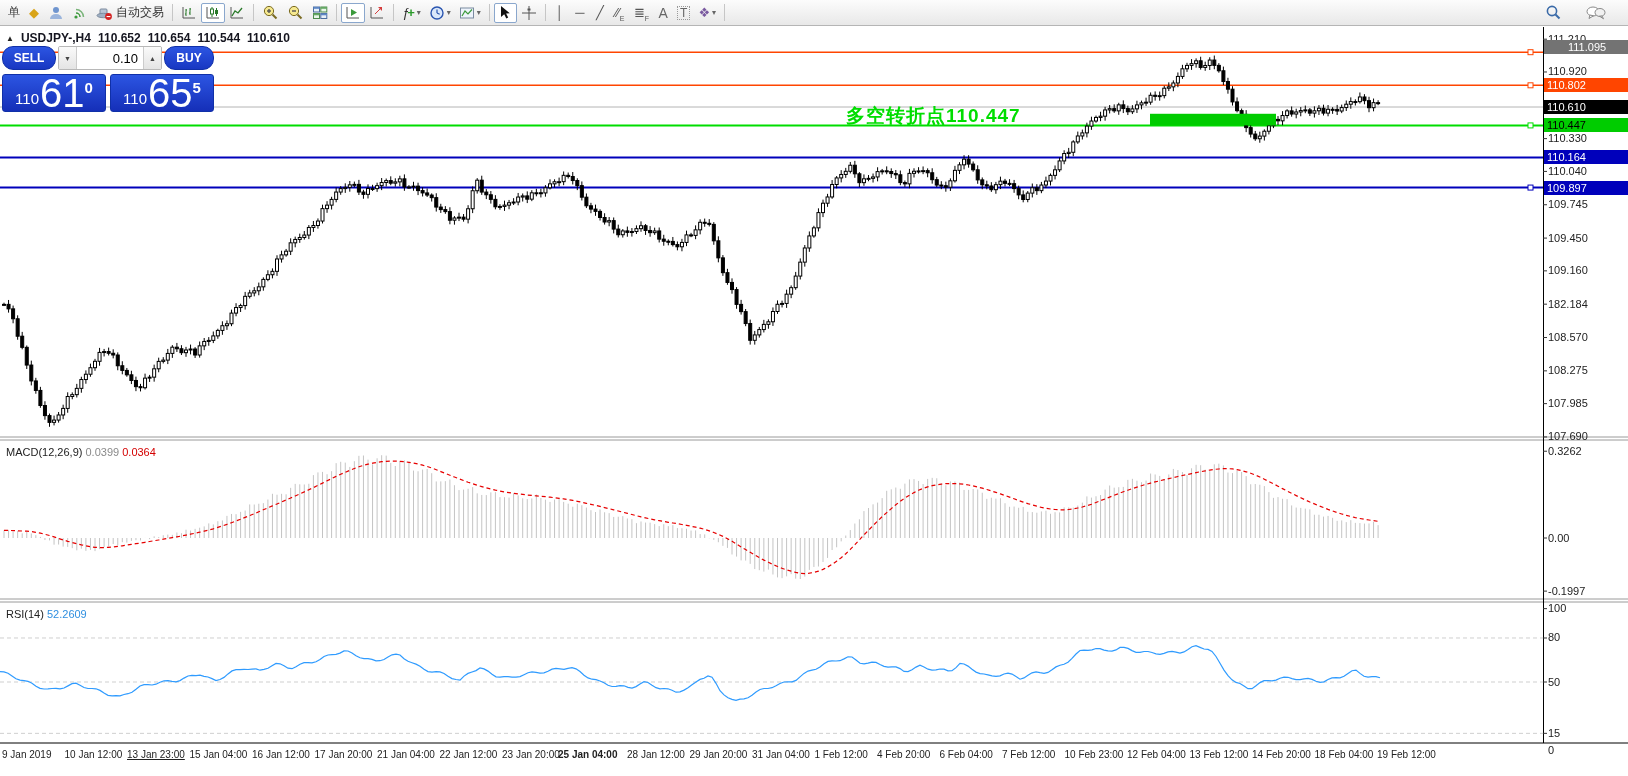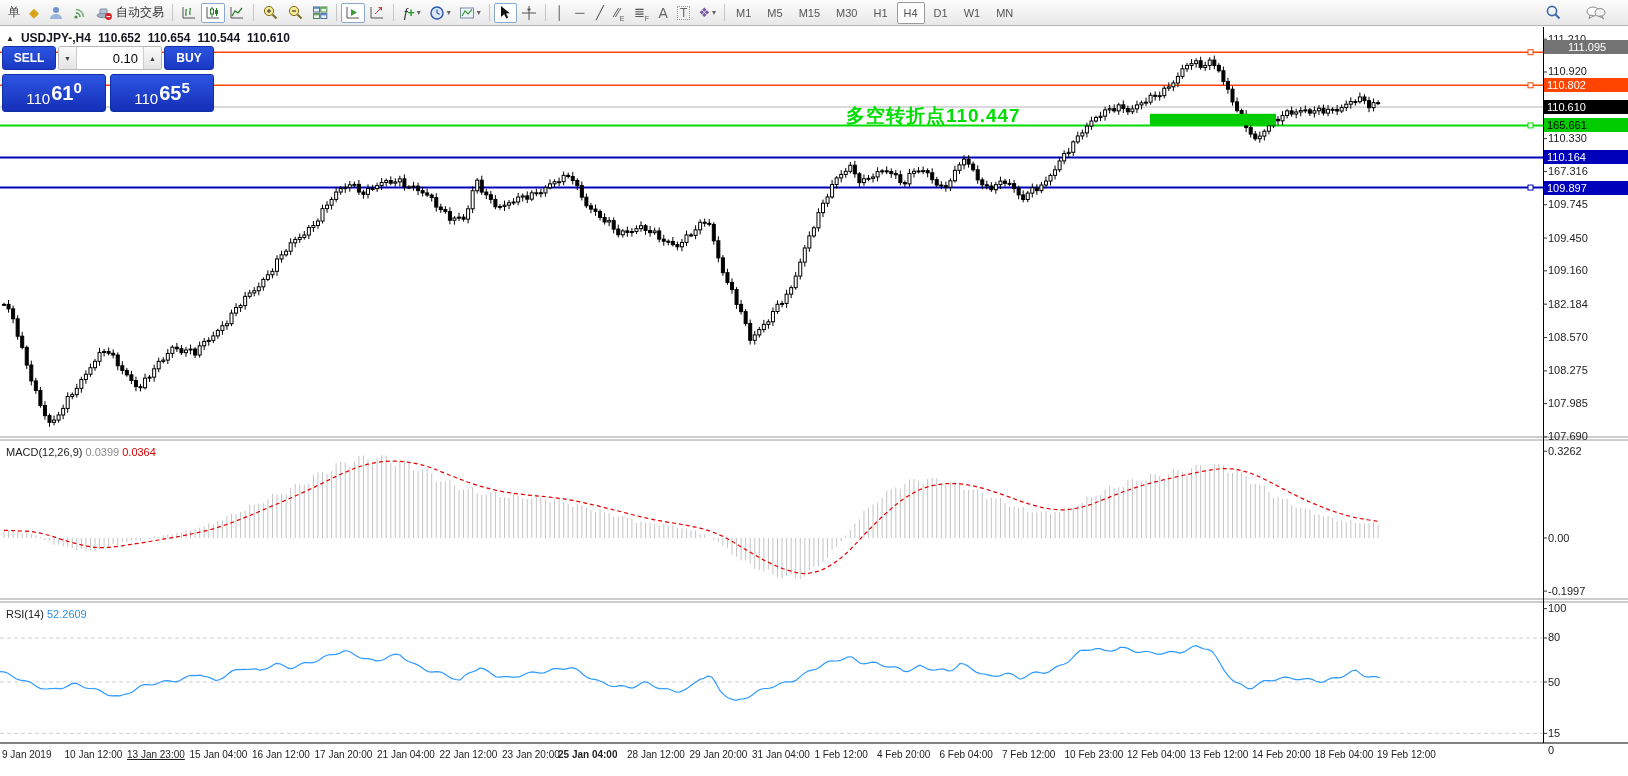--- a/index.html
+++ b/index.html
@@ -16,31 +16,31 @@
   .toolbar-right{margin-left:auto;display:flex;gap:16px;padding-right:14px}
   
   .chart-area{position:absolute;top:27px;left:0;width:1628px;height:749px;background:#fff}
   #cv{position:absolute;top:0;left:0;z-index:2}
   .chart-header{position:absolute;top:4px;left:6px;z-index:6;display:flex;gap:7px;align-items:center;font-size:12px;font-weight:bold;color:#15151f}
   .chart-header .arrow{font-size:8px;color:#222}
   .annotation{position:absolute;top:76px;left:846px;z-index:5;font-size:19px;font-weight:bold;color:#00dd00;letter-spacing:1px;white-space:nowrap}
   
   .trade-panel{position:absolute;top:19px;left:2px;width:212px;z-index:7}
   .tp-row1{display:flex;height:24px;gap:2px}
-  .tp-btn{color:#fff;font-size:12px;font-weight:bold;display:flex;align-items:center;justify-content:center;background:linear-gradient(#2c55e2,#1837c2);border:1px solid #1030a8;border-radius:3px;cursor:pointer}
+  .tp-btn{color:#fff;font-size:12px;font-weight:bold;display:flex;align-items:center;justify-content:center;background:linear-gradient(#2c55e2,#1837c2);border:1px solid #1030a8;border-radius:11px;cursor:pointer}
   .sell-btn{width:52px}
   .buy-btn{width:48px}
   .vol-ctrl{flex:1;display:flex;border:1px solid #b8b8b8;background:#fff;border-radius:2px;overflow:hidden}
   .spin{width:17px;background:linear-gradient(#fafafa,#e4e4e4);border:0;font-size:7px;color:#444;display:flex;align-items:center;justify-content:center;cursor:pointer}
   .spin.left{border-right:1px solid #ccc}.spin.right{border-left:1px solid #ccc}
   .vol-value{flex:1;border:0;outline:0;text-align:right;font-size:13px;padding:0 5px;font-family:inherit;min-width:0}
   .tp-row2{display:flex;gap:4px;margin-top:4px}
   .price-box{flex:1;height:36px;background:linear-gradient(#2c55e2,#152fb8);border:1px solid #1030a8;border-radius:3px;color:#fff;display:flex;align-items:center;justify-content:center;cursor:pointer}
   .pb-small{font-size:15px;margin-top:10px;margin-right:1px}
-  .pb-big{font-size:20px;font-weight:bold;line-height:1}
+  .pb-big{font-size:40px;font-weight:normal;line-height:1}
   .pb-sup{font-size:15px;font-weight:bold;margin-bottom:12px}
   
   .tick{position:absolute;left:1548px;z-index:3;font-size:11px;color:#222;height:13px;line-height:13px;white-space:nowrap}
   .badge{position:absolute;left:1544px;width:82px;height:14px;z-index:4;font-size:11px;line-height:14px;padding-left:3px;white-space:nowrap}
   .tlabel{position:absolute;top:722px;z-index:3;font-size:10px;color:#222;white-space:nowrap}
   .pane-label{position:absolute;left:6px;z-index:3;font-size:11px;color:#222;white-space:nowrap}
   .pane-label .v-main{color:#8a8a8a}.pane-label .v-sig{color:#d40000}.pane-label .v-rsi{color:#2f8fe0}
 </style>
 </head>
 <body>
@@ -210,31 +210,20 @@
     <button class="tbtn">
         <span class="glyph" style="font-size:12px;color:#666;border:1px dotted #999;padding:0 2px">T</span>
       </button>
     <button class="tbtn">
         <span class="glyph" style="color:#7a5aa0">❖</span>
         <span class="dd">▾</span>
       </button>
 
     <div class="sep"></div>
 
-    <div id="tf-group" style="display:flex;gap:2px">
-        <div class="tf-btn">M1</div>
-        <div class="tf-btn">M5</div>
-        <div class="tf-btn">M15</div>
-        <div class="tf-btn">M30</div>
-        <div class="tf-btn">H1</div>
-        <div class="tf-btn pressed">H4</div>
-        <div class="tf-btn">D1</div>
-        <div class="tf-btn">W1</div>
-        <div class="tf-btn">MN</div>
-      </div>
 
     <div class="toolbar-right">
       <button class="tbtn">
         <svg width="17" height="17" viewBox="0 0 17 17">
             <circle cx="7" cy="7" r="4.6" fill="none" stroke="#3a6aa8" stroke-width="1.6"></circle>
             <line x1="10.5" y1="10.5" x2="14.5" y2="14.5" stroke="#3a6aa8" stroke-width="2"></line>
           </svg>
       </button>
       <button class="tbtn">
         <svg width="20" height="16" viewBox="0 0 20 16">
@@ -1243,33 +1232,33 @@
     </div>
     <div class="pane-label" style="top:581px">
       <span>RSI(14)</span>
       <span class="v-rsi">52.2609</span>
     </div>
 
     <div id="right-axis">
         <div class="tick" style="top: 5.7px;">111.210</div>
         <div class="tick" style="top: 38.47px;">110.920</div>
         <div class="tick" style="top: 105.14px;">110.330</div>
-        <div class="tick" style="top: 137.91px;">167.316</div>
+        <div class="tick" style="top: 137.91px;">110.040</div>
         <div class="tick" style="top: 171.245px;">109.745</div>
         <div class="tick" style="top: 204.58px;">109.450</div>
         <div class="tick" style="top: 237.35px;">109.160</div>
         <div class="tick" style="top: 270.685px;">182.184</div>
         <div class="tick" style="top: 304.02px;">108.570</div>
         <div class="tick" style="top: 337.355px;">108.275</div>
         <div class="tick" style="top: 370.125px;">107.985</div>
         <div class="tick" style="top: 403.46px;">107.690</div>
         <div class="badge" style="top: 13px; background: #737373; color: rgb(255, 255, 255); padding-left: 24px;">111.095</div>
         <div class="badge" style="top: 51.304px; background: rgb(255, 69, 0); color: rgb(255, 255, 255);">110.802</div>
         <div class="badge" style="top: 73px; background: rgb(0, 0, 0); color: rgb(255, 255, 255);">110.610</div>
-        <div class="badge" style="top: 91.419px; background: rgb(0, 204, 0); color: rgb(0, 0, 0);">165.661</div>
+        <div class="badge" style="top: 91.419px; background: rgb(0, 204, 0); color: rgb(0, 0, 0);">110.447</div>
         <div class="badge" style="top: 123.398px; background: rgb(0, 0, 187); color: rgb(255, 255, 255);">110.164</div>
         <div class="badge" style="top: 153.569px; background: rgb(0, 0, 187); color: rgb(255, 255, 255);">109.897</div>
         <div class="tick" style="top: 417.731px;">0.3262</div>
         <div class="tick" style="top: 504.5px;">0.00</div>
         <div class="tick" style="top: 557.62px;">-0.1997</div>
         <div class="tick" style="top: 575.15px;">100</div>
         <div class="tick" style="top: 604.49px;">80</div>
         <div class="tick" style="top: 648.5px;">50</div>
         <div class="tick" style="top: 699.845px;">15</div>
         <div class="tick" style="top: 716.5px;">0</div>

